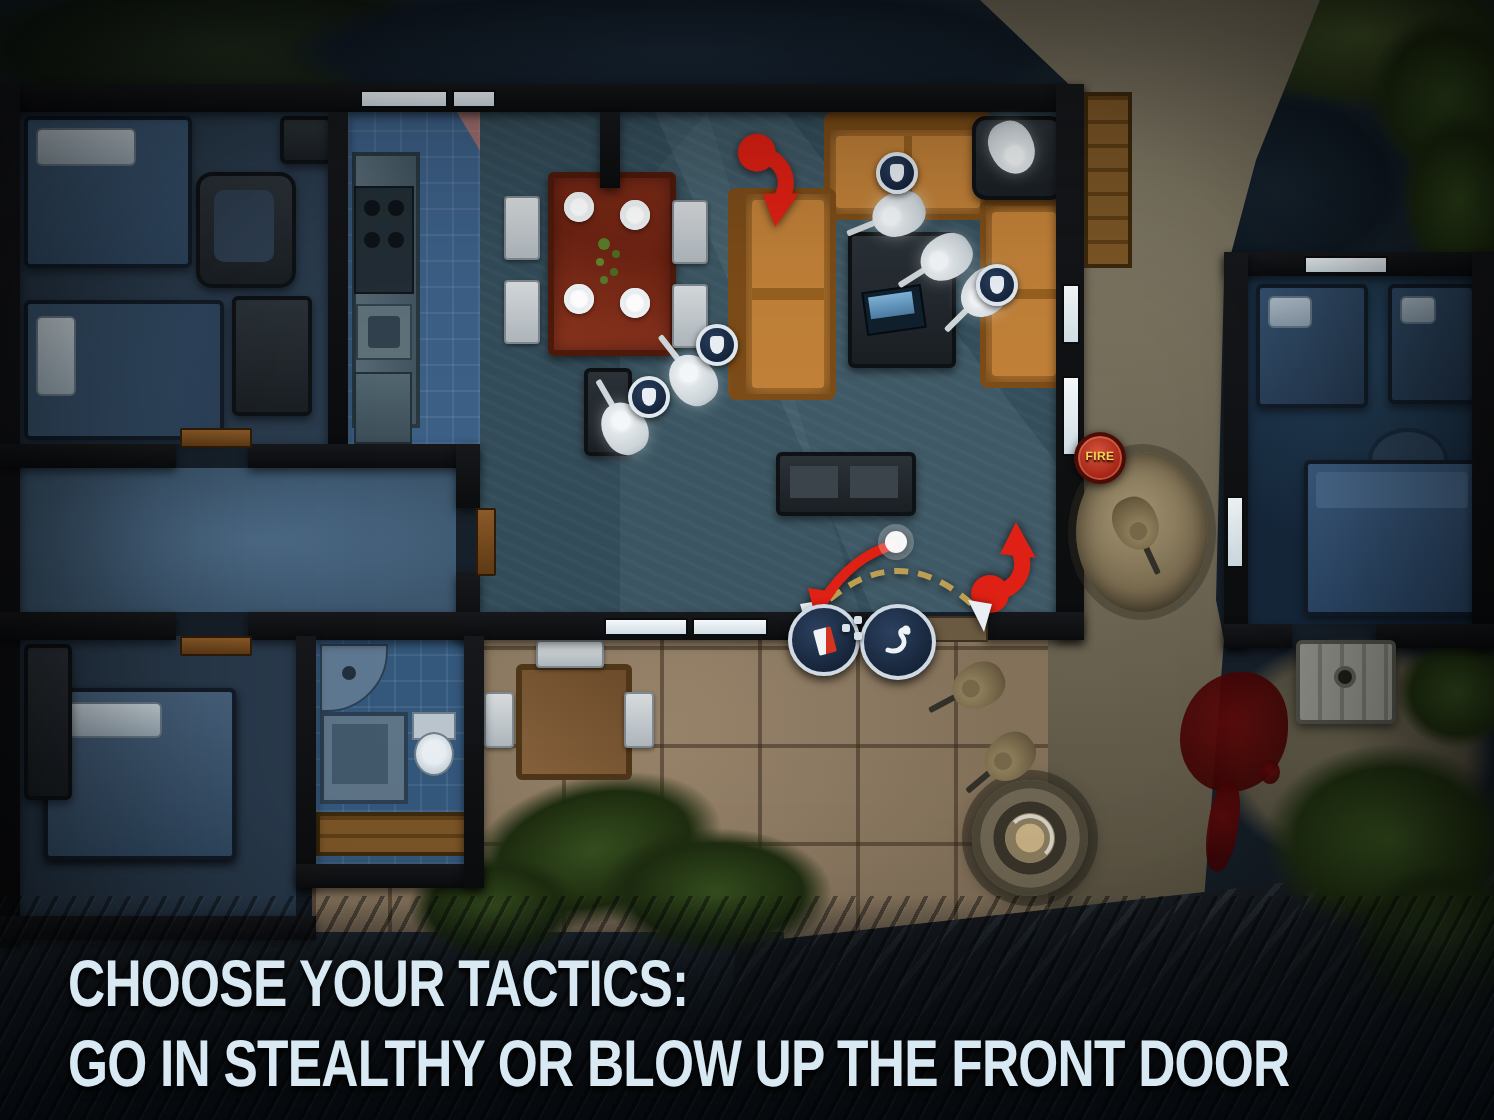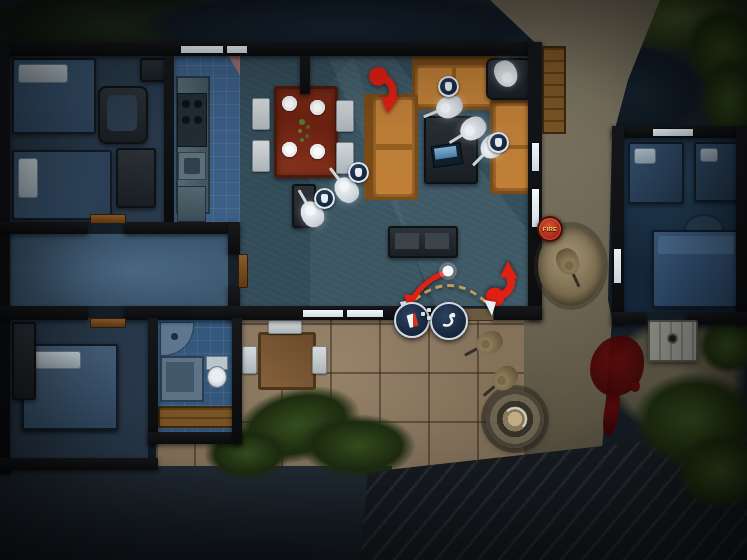--- a/index.html
+++ b/index.html
@@ -345,14 +345,18 @@
   <span class="wpdot" style="left:421px;top:312px"></span>
   <span class="wpdot" style="left:427px;top:308px"></span>
   <span class="wpdot" style="left:427px;top:316px"></span>
 
   <div class="fire" style="left:537px;top:216px">
     <span>FIRE</span>
   </div>
 
   <div class="vignette"></div>
 
+  <div class="caption">
+    <div class="cap-line cap1">CHOOSE YOUR TACTICS:</div>
+    <div class="cap-line cap2">GO IN STEALTHY OR BLOW UP THE FRONT DOOR</div>
+  </div>
 
 </div>
 
 </body></html>

